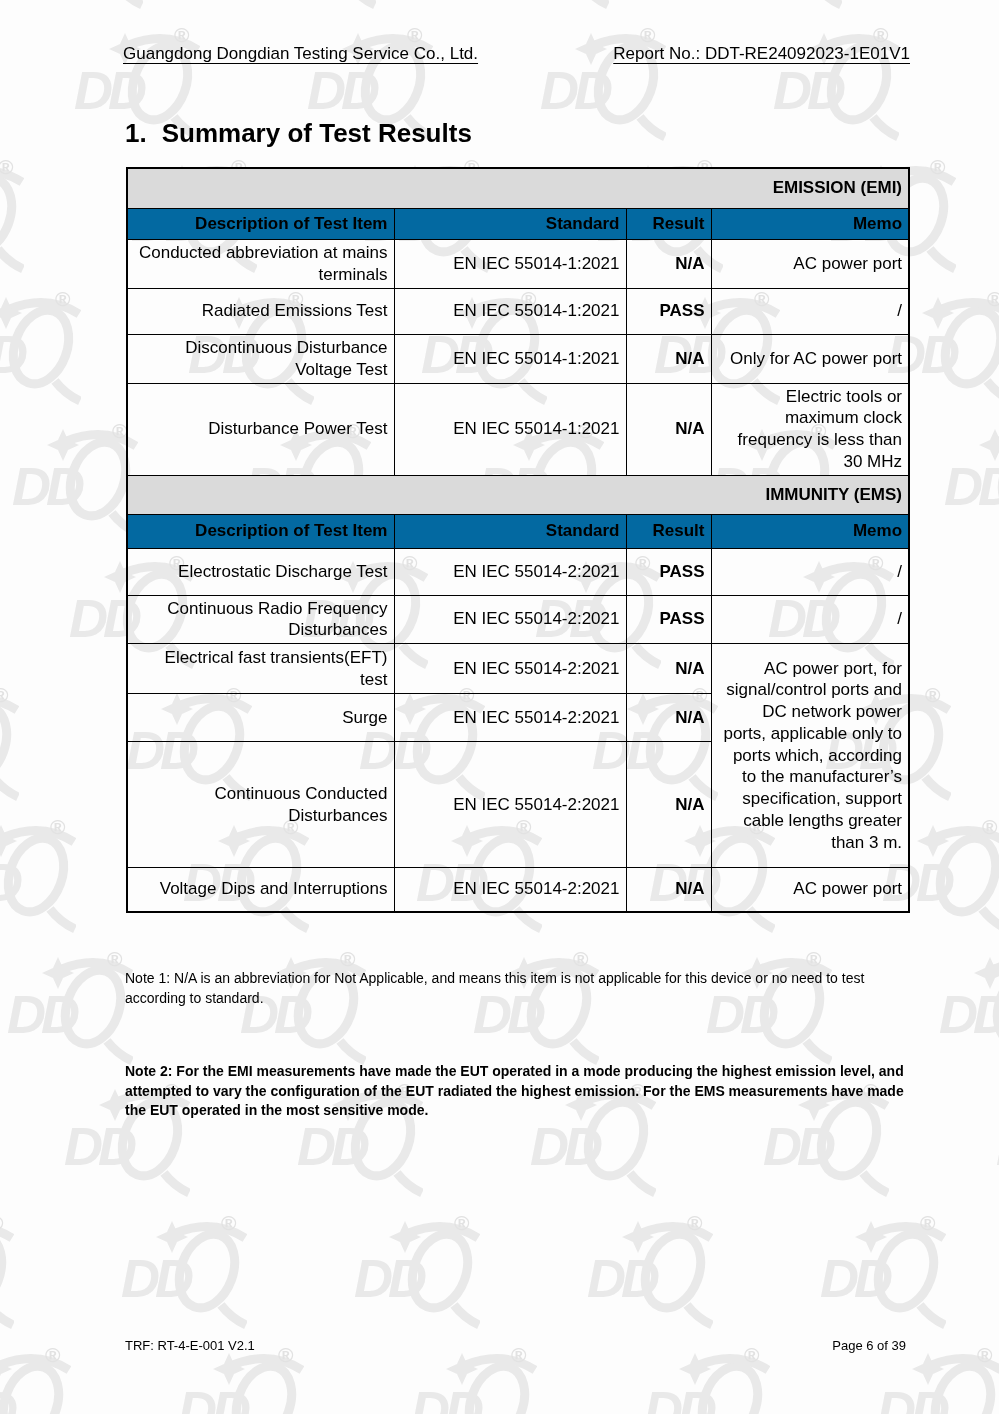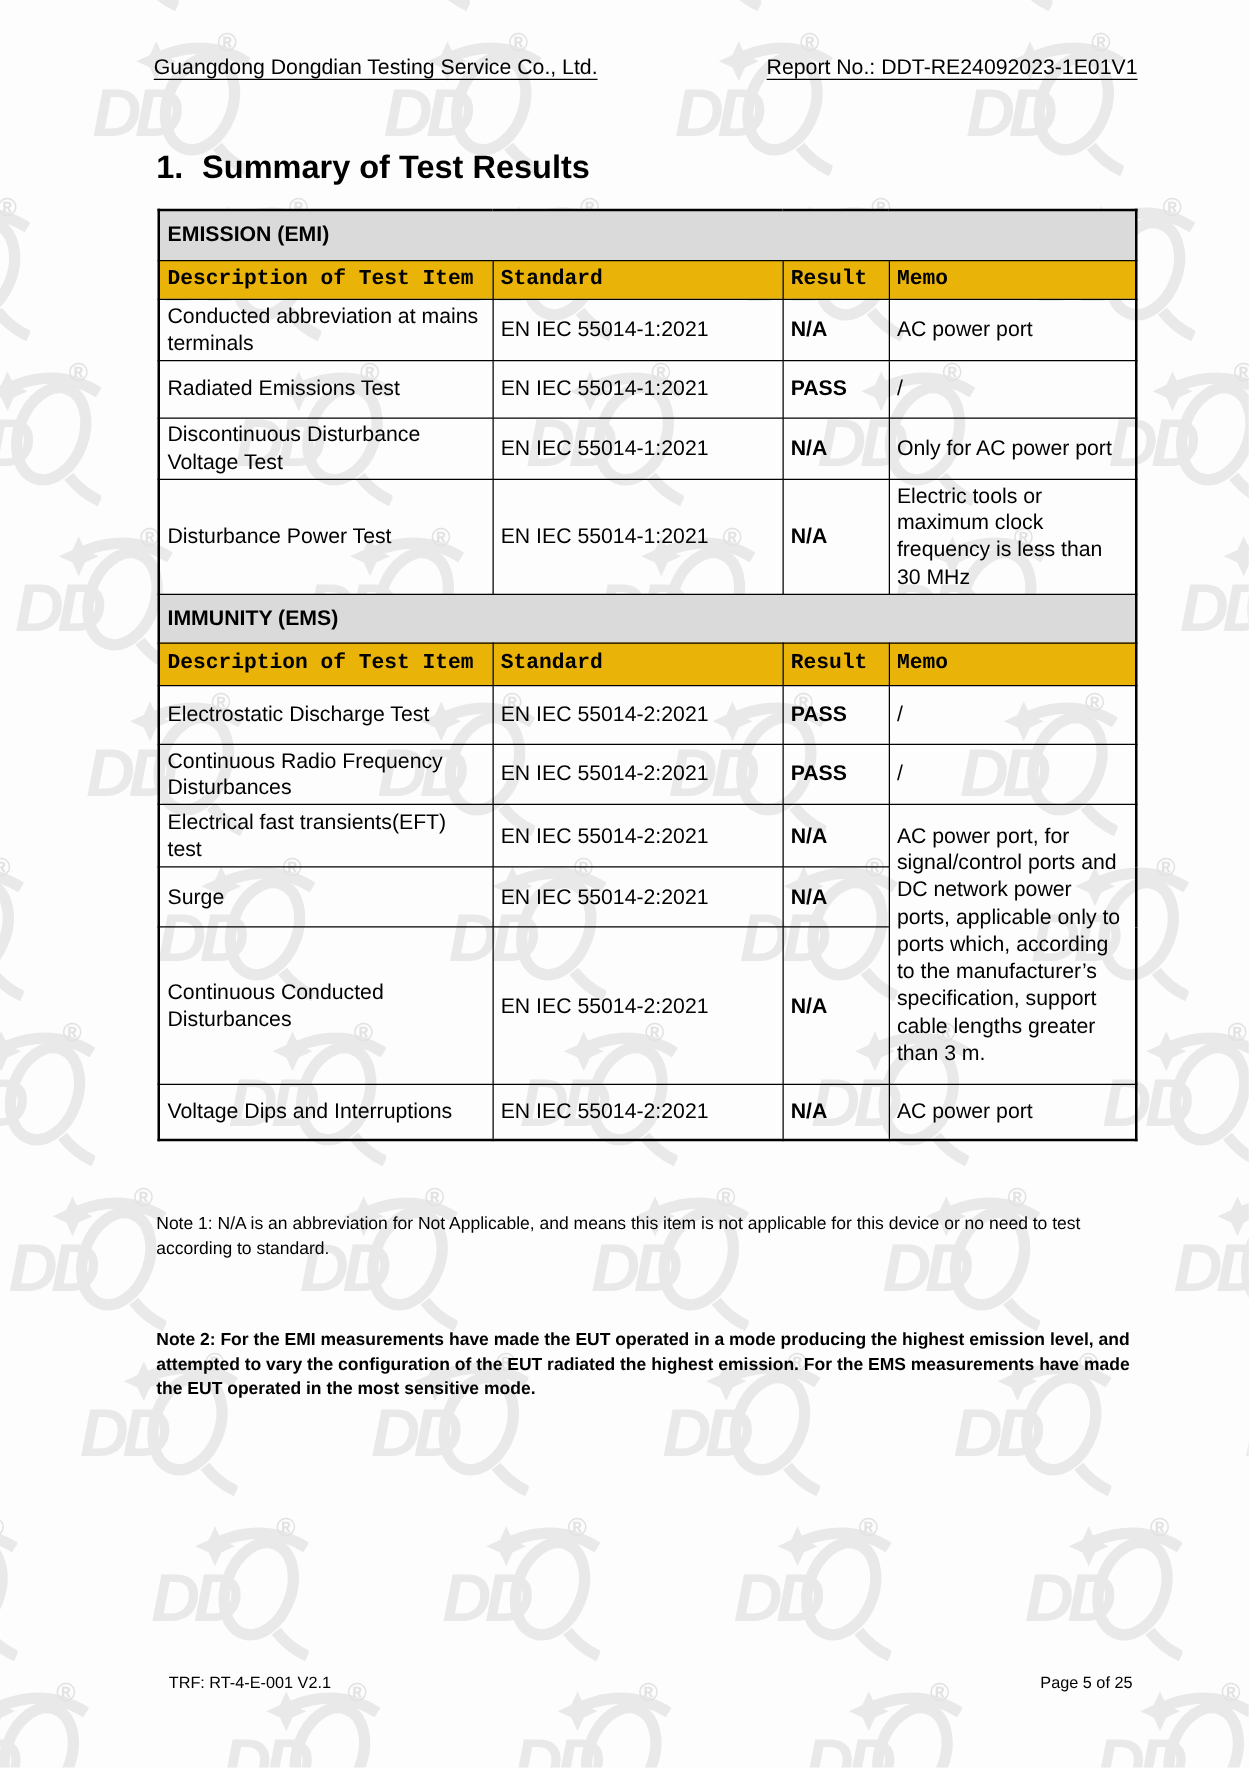--- a/index.html
+++ b/index.html
@@ -31,37 +31,36 @@
     font-size: 26px; font-weight: bold;
     display: flex; gap: 15px;
   }
   table.results {
     position: absolute; top: 167px; left: 126px;
     width: 782px; border-collapse: collapse; table-layout: fixed;
     border: 2.5px solid #000;
   }
   table.results td { border: 1.6px solid #000; }
   table.results td {
-    text-align: left; vertical-align: middle;
+    text-align: right; vertical-align: middle;
     font-size: 17px; line-height: 1.28; padding: 2px 6px;
   }
   td.band   { background: #dadada; font-weight: bold; font-size: 18px; }
-  td.colhead{ background: #eab308; font-weight: bold; font-size: 18px; font-family: Liberation Mono, monospace; }
+  td.colhead{ background: #0369a1; font-weight: bold; font-size: 18px; }
   td.result { font-weight: bold; margin-left: 36px; }
   .note {
     position: absolute; left: 125px; width: 790px;
     font-size: 14px; line-height: 1.4;
   }
   #note1 { top: 955px; }
   #note2 { top: 1048px; font-weight: bold; }
   .page-footer {
     position: absolute; top: 1338px; left: 125px; right: 93px;
     display: flex; justify-content: space-between;
     font-size: 13px;
-    margin-left: 10px;
   }
 </style>
 </head>
 <body>
 
 <div id="watermarks">
     <div class="wm-tile" style="left: 17px; top: -101px;"><svg width="126" height="112" viewBox="0 0 126 112">
         <text x="0" y="78" font-family="Liberation Sans, sans-serif" font-size="54" font-weight="bold" font-style="italic" letter-spacing="-5" fill="#e9e9e9">DD</text>
         <g fill="none" stroke="#e9e9e9" stroke-width="9">
           <ellipse cx="86" cy="52" rx="26" ry="38" transform="rotate(20 86 52)"></ellipse>
@@ -682,16 +681,16 @@
         <td>AC power port</td>
       </tr>
     </tbody>
   </table>
 
   <p class="note" id="note1">Note 1: N/A is an abbreviation for Not Applicable, and means this item is not applicable for this device or no need to test according to standard.</p>
   <p class="note" id="note2">Note 2: For the EMI measurements have made the EUT operated in a mode producing the highest emission level, and attempted to vary the configuration of the EUT radiated the highest emission. For the EMS measurements have made the EUT operated in the most sensitive mode.</p>
 
   <div class="page-footer">
     <span>TRF: RT-4-E-001 V2.1</span>
-    <span>Page 5 of 25</span>
+    <span>Page 6 of 39</span>
   </div>
 
 </div>
 
 </body></html>

